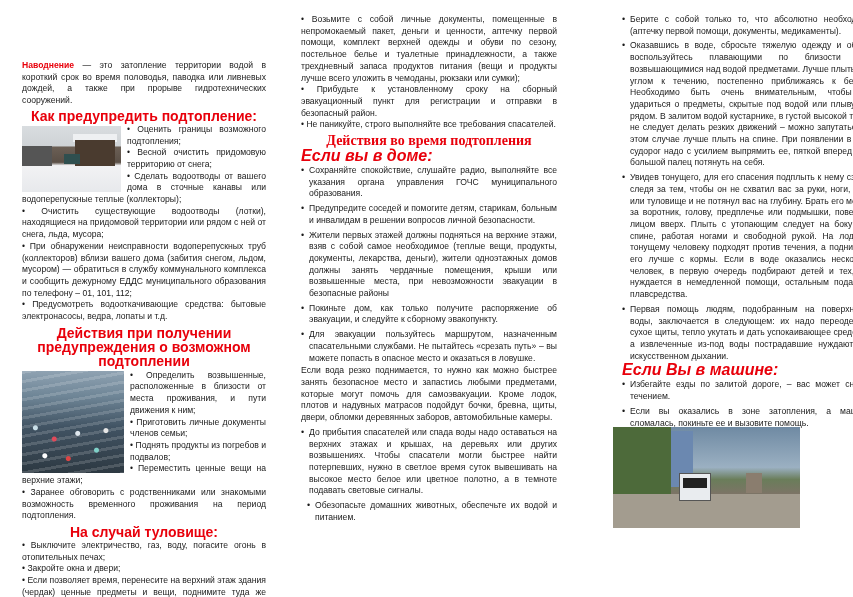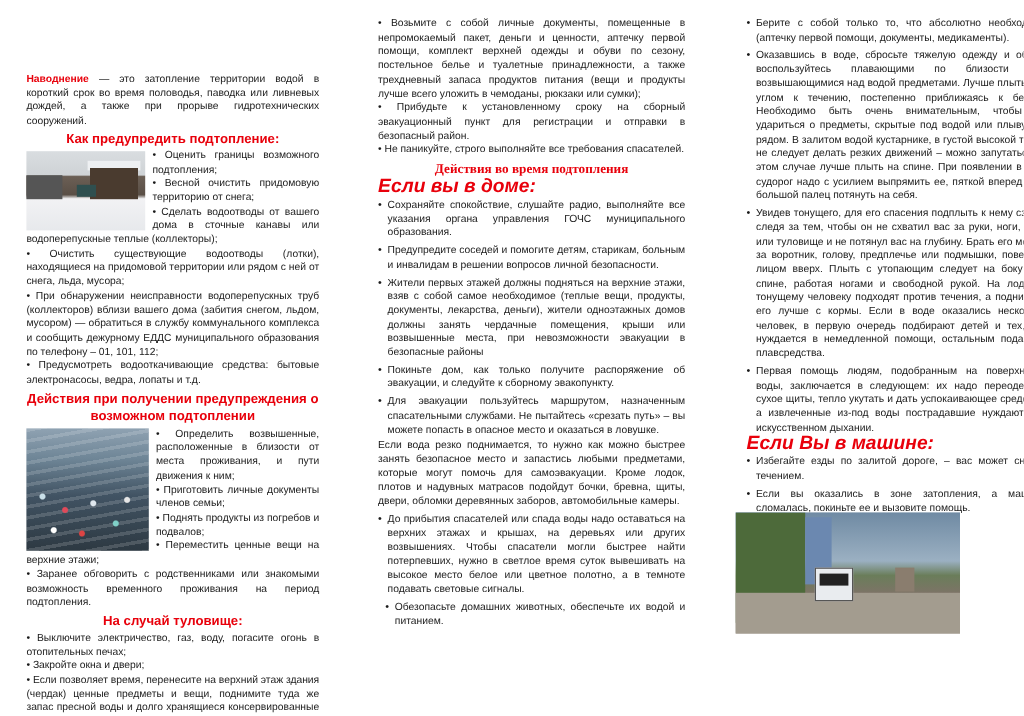--- a/index.html
+++ b/index.html
@@ -1,24 +1,24 @@
 <!DOCTYPE html>
 <html><head>
 <meta charset="utf-8">
 <style>
   html, body { margin: 0; padding: 0; background: #ffffff; }
   body { width: 853px; height: 597px; position: relative; overflow: hidden;
          font-family: "Liberation Sans", sans-serif; color: #1a1a1a; }
   .col { position: absolute; top: 14px; font-size: 8.6px; line-height: 11.7px; }
   .col1 { left: 22px; width: 244px; }
-  .col2 { left: 315px; width: 256px; }
+  .col2 { left: 301px; width: 256px; }
   .col3 { left: 622px; width: 250px; }
   p { margin: 0; text-align: justify; }
   .red { color: #e8000b; font-weight: bold; }
-  .h { color: #e8000b; font-weight: bold; text-align: center; font-size: 11px; line-height: 14px; margin: 1px 0; }
+  .h { color: #e8000b; font-weight: bold; text-align: center; font-size: 14px; line-height: 14px; margin: 1px 0; }
   .sub { color: #e8000b; font-weight: bold; font-style: italic; font-size: 16px; line-height: 14px; margin: 1px 0 2px 0; }
   .dot { text-align: justify; }
   .li { position: relative; padding-left: 8px; text-align: justify; margin-bottom: 3px; }
   .li::before { content: "•"; position: absolute; left: 0; top: 0; font-size: 9px; }
   .img { float: left; margin: 2px 6px 2px 0; border-radius: 0; }
   .img1 { width: 99px; height: 66px;
           background: linear-gradient(180deg, #d9dde0 0%, #cfd3d6 30%, #6b5f55 32%, #5a4f46 55%, #f2f2f4 60%, #e7e9ec 100%); position: relative; }
   .img1 .house { position:absolute; right: 6px; top: 14px; width: 40px; height: 26px; background: #4a3b2f; }
   .img1 .roof { position:absolute; right: 4px; top: 8px; width: 44px; height: 8px; background: #eef0f2; }
   .img1 .fence { position:absolute; left: 0; top: 20px; width: 30px; height: 20px; background: #555; }

